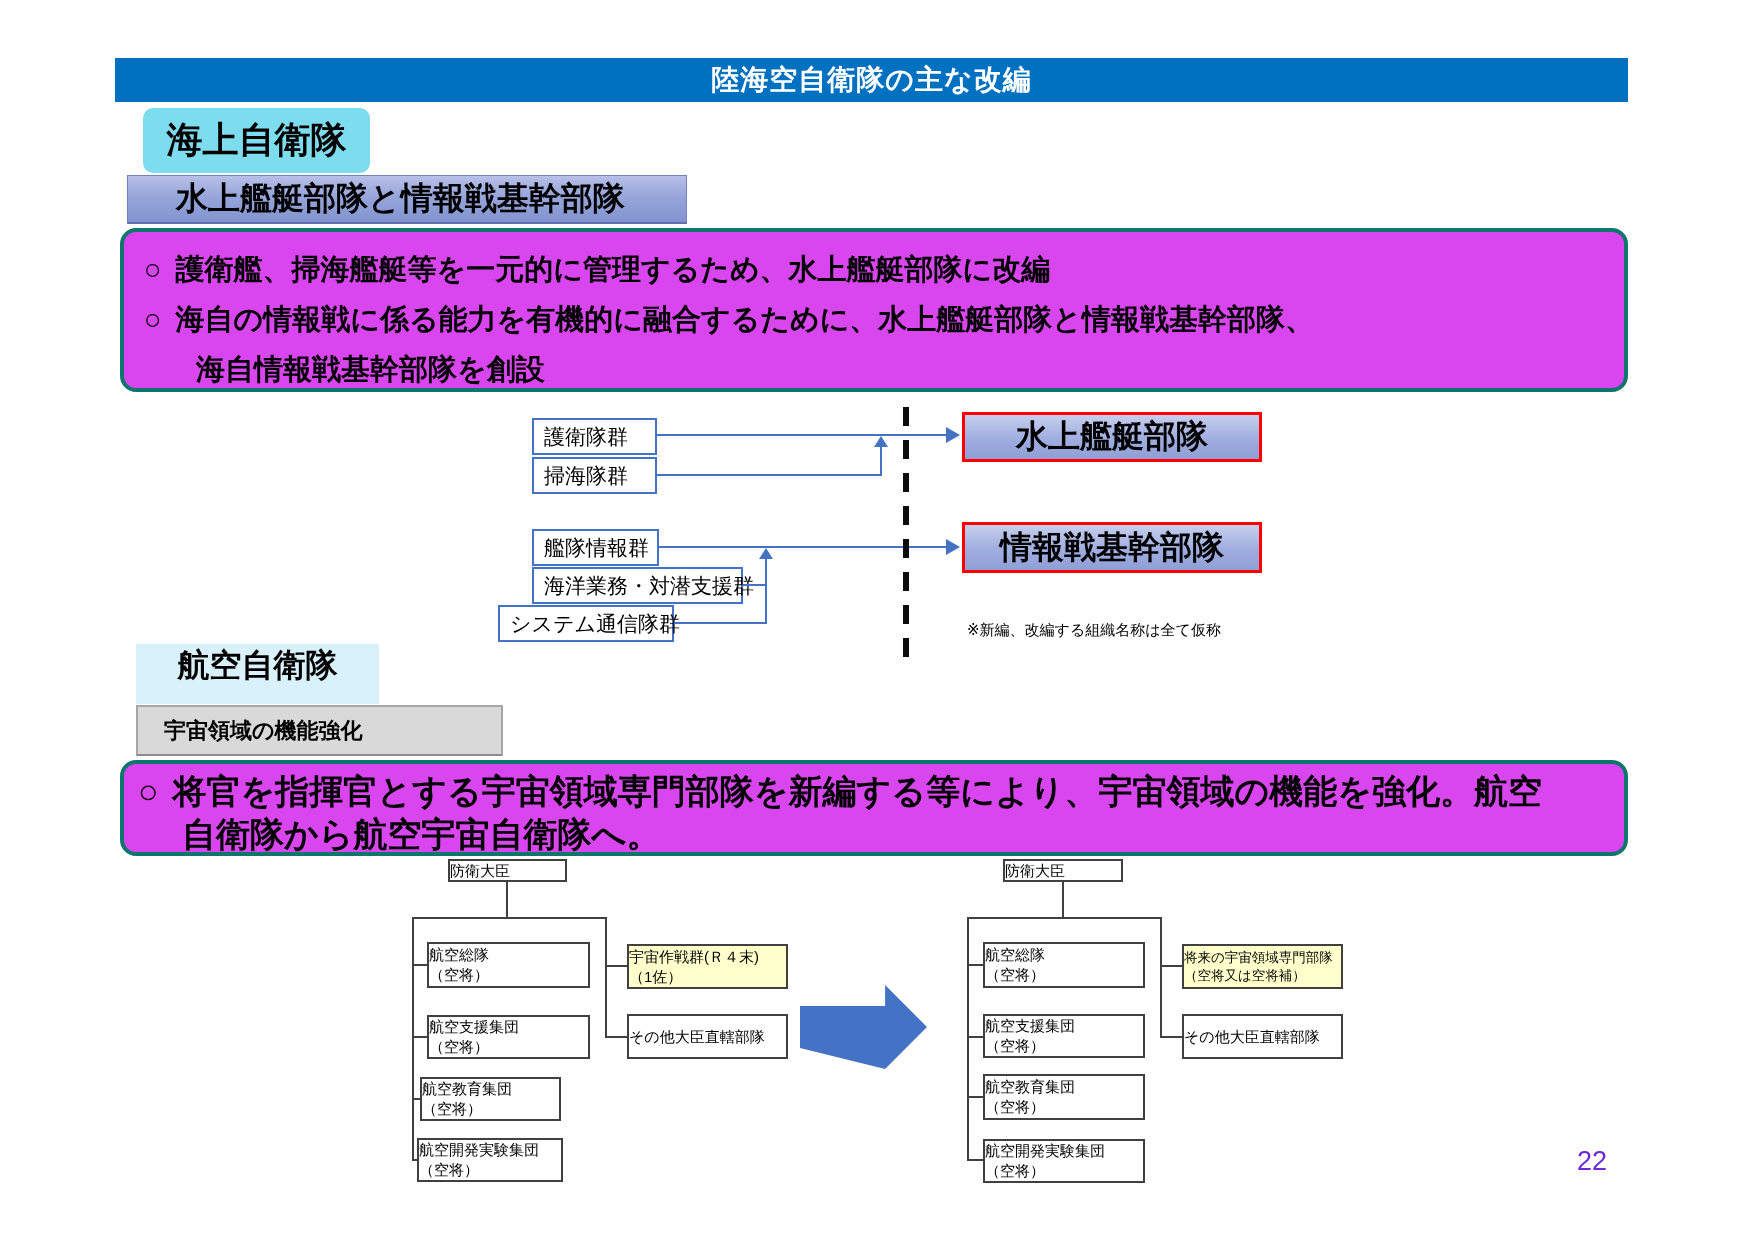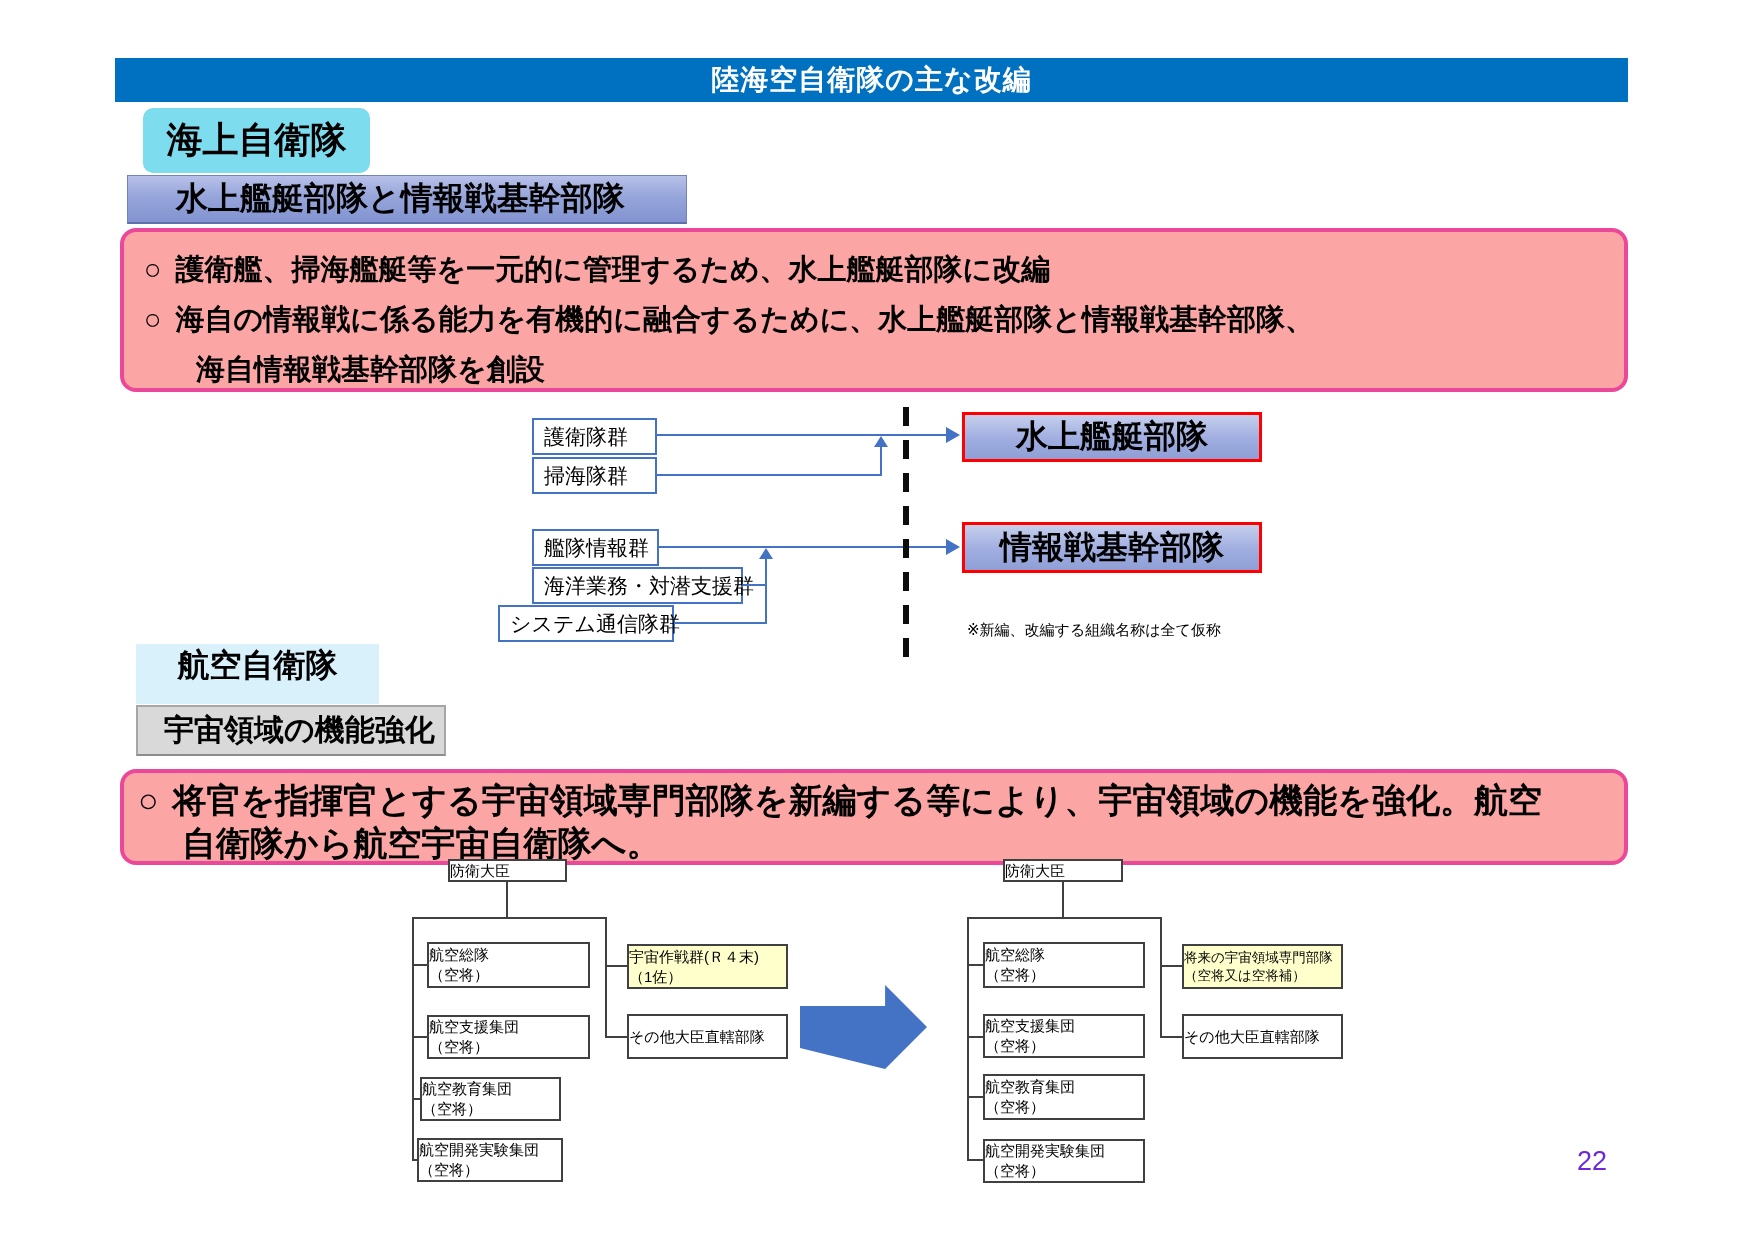--- a/index.html
+++ b/index.html
@@ -26,31 +26,31 @@
     border:1px solid #7383c0;border-bottom:2px solid #5f6fae;
     display:flex;align-items:center;
     font-size:32px;font-weight:bold;padding-left:48px;box-sizing:border-box;
   }
   .air-header{
     left:136px;top:644px;width:243px;height:60px;background:#D9F1FA;
     display:flex;justify-content:center;
     font-size:32px;font-weight:bold;
   }
   .air-sub{
-    left:136px;top:705px;width:310px;height:51px;background:#D9D9D9;
+    left:136px;top:705px;width:367px;height:51px;background:#D9D9D9;
     border:2px solid #a6a6a6;border-bottom-color:#8c8c8c;
-    display:flex;align-items:center;font-size:30px;font-weight:bold;
+    display:flex;align-items:center;font-size:22px;font-weight:bold;
     padding-left:26px;box-sizing:border-box;
   }
   
   .red-box{
-    border:4px solid #ec4899;border-radius:16px;background:#fca5a5;box-sizing:border-box;
+    border:4px solid #0f766e;border-radius:16px;background:#d946ef;box-sizing:border-box;
   }
   .red-box1{left:120px;top:228px;width:1508px;height:164px;padding:12px 20px;}
-  .red-box2{left:120px;top:760px;width:1508px;height:96px;padding:6px 14px;margin-top:9px;}
+  .red-box2{left:120px;top:760px;width:1508px;height:96px;padding:6px 14px;}
   .bullet-line{white-space:nowrap;font-weight:bold;}
   .red-box1 .bullet-line{font-size:29px;line-height:50px;}
   .red-box2 .bullet-line{font-size:34px;line-height:43px;}
   .indent1{margin-left:52px;}
   .indent2{margin-left:44px;}
   .marker{margin-right:14px;}
   
   .src-box{
     background:#fff;border:2px solid #4472C4;box-sizing:border-box;
     display:flex;align-items:center;padding-left:10px;

